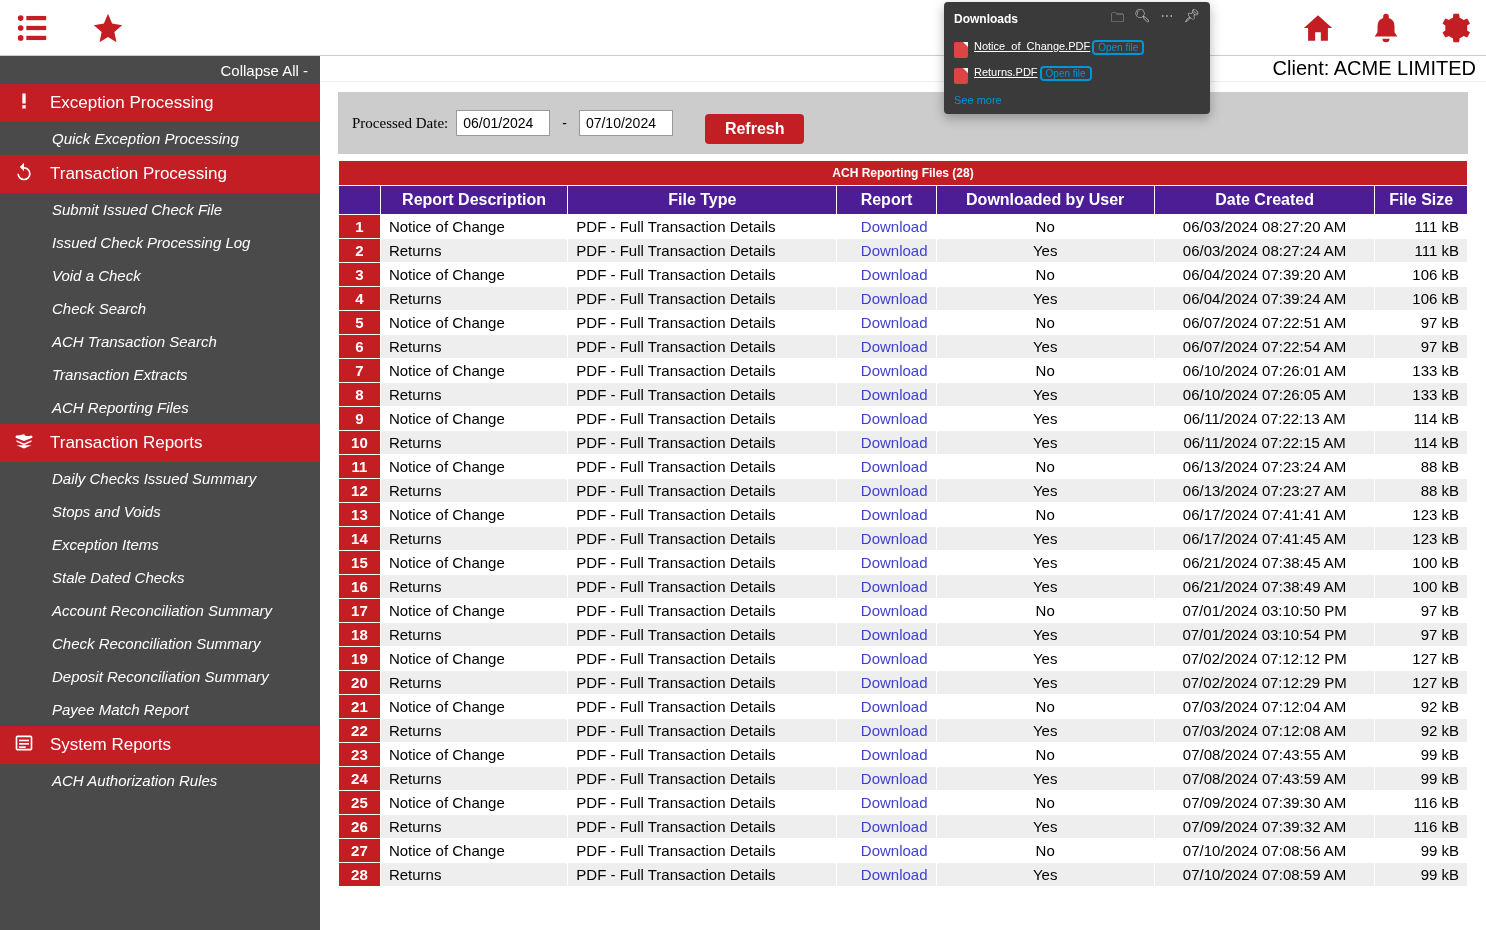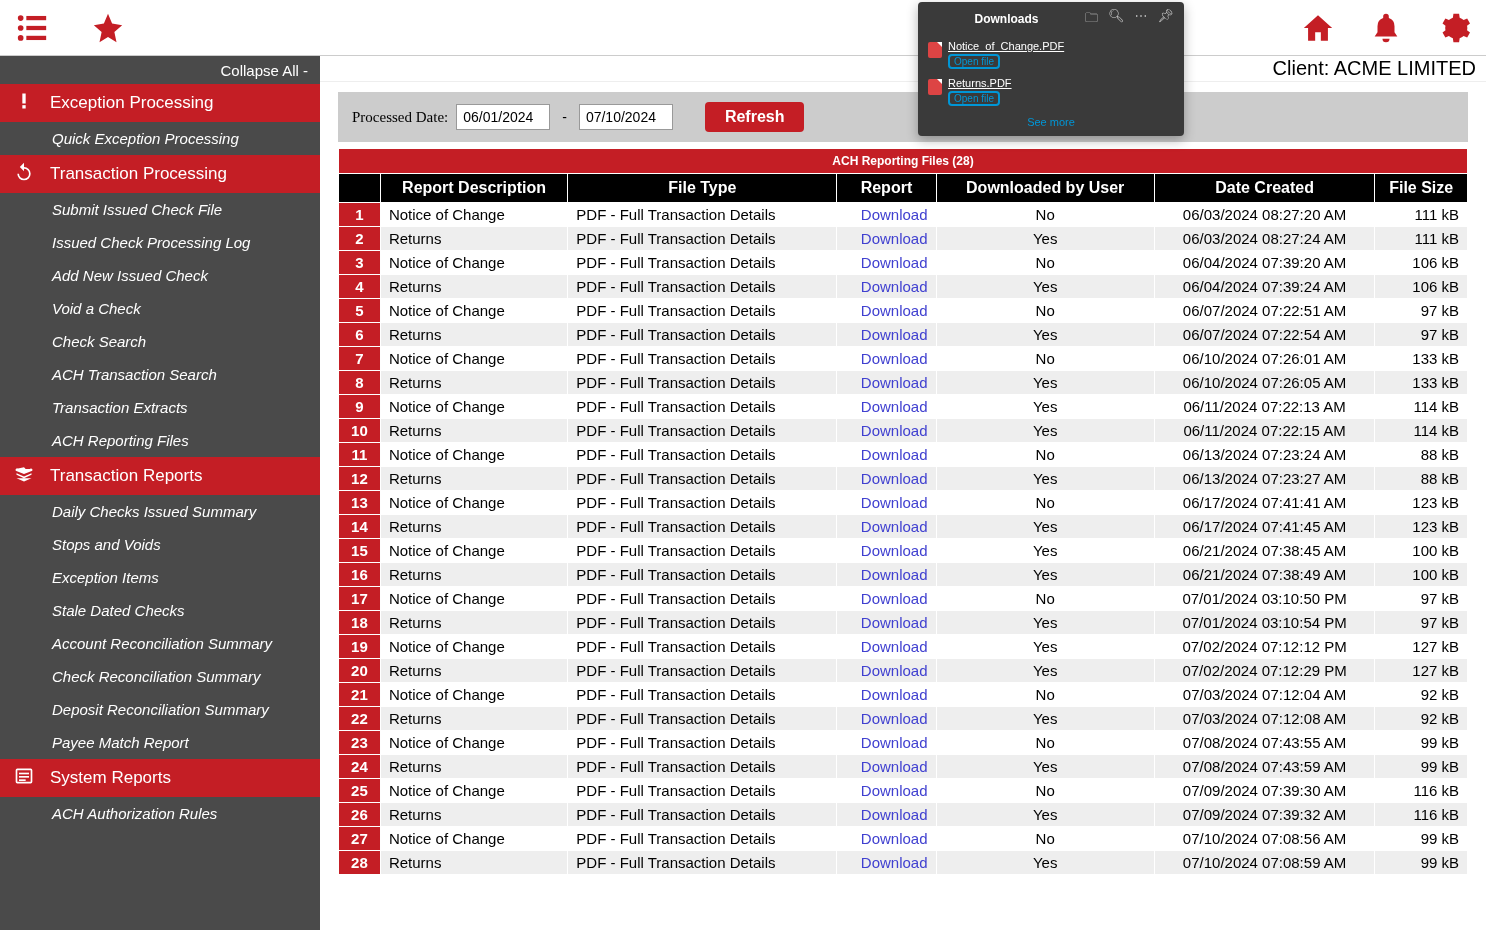--- a/index.html
+++ b/index.html
@@ -20,55 +20,55 @@
   .nav-section svg { fill: #fff; width: 20px; height: 20px; flex-shrink: 0; }
   .nav-item { display: flex; align-items: center; height: 33px; padding: 0 14px 0 52px; font-size: 15px; background: #4a4a4a; cursor: pointer; font-style: italic; }
 
   
   .main { flex: 1; background: #fff; }
   .client-bar { height: 26px; background: #fff; display: flex; align-items: center; justify-content: flex-end; padding: 0 10px; font-size: 20px; border-bottom: 1px solid #eee; }
   .filter-bar { background: #ccc; padding: 10px 14px; display: flex; align-items: center; gap: 8px; margin: 10px 18px 6px 18px; }
   .filter-label { font-size: 15px; font-family: Liberation Serif, serif; }
   .date-input { width: 94px; height: 26px; border: 1px solid #999; background: #fff; padding: 0 6px; font-size: 14px; }
   .dash { margin: 0 4px; }
-  .refresh-btn { background: #c41e25; color: #fff; border: none; padding: 6px 20px; font-size: 16px; font-weight: bold; border-radius: 4px; margin-left: 24px; cursor: pointer; }
+  .refresh-btn { background: #c41e25; color: #fff; border: none; padding: 6px 20px; font-size: 16px; font-weight: bold; border-radius: 4px; margin-left: 24px; cursor: pointer; margin-top: 12px; }
 
   
   .report-table { margin: 0 18px; width: calc(100% - 36px); border-collapse: collapse; }
   .table-title-row td { background: #c41e25; color: #fff; font-weight: bold; text-align: center; padding: 5px; font-size: 12px; border: 1px solid #fff; }
-  .table-header-row th { background: #000000; color: #fff; font-weight: bold; text-align: center; padding: 5px 8px; font-size: 16px; border: 1px solid #fff; }
+  .table-header-row th { background: #4c1d95; color: #fff; font-weight: bold; text-align: center; padding: 5px 8px; font-size: 16px; border: 1px solid #fff; }
   .col-num { width: 38px; }
   .col-desc { width: 170px; }
   .col-type { width: 244px; }
   .col-report { width: 90px; }
   .col-user { width: 198px; }
   .col-date { width: 200px; }
   .col-size { width: 84px; }
   .report-table tbody tr:nth-child(odd) td.data-cell { background: #fff; }
   .report-table tbody tr:nth-child(even) td.data-cell { background: #eee; }
   .row-num { background: #c41e25; color: #fff; font-weight: bold; text-align: center; padding: 3px; border: 1px solid #fff; font-size: 15px; }
   .data-cell { padding: 3px 8px; font-size: 15px; border: 1px solid #fff; }
   .data-cell.c-desc { text-align: left; }
   .data-cell.c-type { text-align: left; }
   .data-cell.c-report { text-align: right; }
   .data-cell.c-report a { color: #4040d0; text-decoration: none; cursor: pointer; }
   .data-cell.c-user { text-align: center; }
   .data-cell.c-date { text-align: center; }
   .data-cell.c-size { text-align: right; }
 
   
-  .downloads-popup { position: absolute; top: 2px; left: 918px; width: 266px; background: #3a3a3a; color: #fff; border-radius: 4px; z-index: 100; font-size: 11px; box-shadow: 0 4px 12px rgba(0,0,0,0.3); text-align: center; }
+  .downloads-popup { position: absolute; top: 2px; left: 944px; width: 266px; background: #3a3a3a; color: #fff; border-radius: 4px; z-index: 100; font-size: 11px; box-shadow: 0 4px 12px rgba(0,0,0,0.3); }
   .dp-header { display: flex; align-items: center; padding: 6px 10px; }
   .dp-title { font-weight: bold; flex: 1; font-size: 12px; }
   .dp-icons { display: flex; gap: 10px; }
   .dp-icons span { cursor: pointer; color: #ccc; font-size: 13px; }
   .dp-item { display: flex; align-items: flex-start; padding: 4px 10px; gap: 6px; }
   .dp-pdf-icon { width: 14px; height: 16px; background: #d44; border-radius: 2px; margin-top: 2px; position: relative; flex-shrink: 0; }
   .dp-pdf-icon::before { content:''; position:absolute; top:0; right:0; width:5px; height:5px; background:#fff; clip-path: polygon(0 0, 100% 100%, 100% 0); }
-  .dp-file { display: flex; flex-direction: column; gap: 2px; }
+  .dp-file { display: flex; flex-direction: row; gap: 2px; }
   .dp-filename { color: #fff; text-decoration: underline; font-size: 11px; }
   .dp-open { border: 2px solid #0096d6; color: #0096d6; padding: 0px 4px; font-size: 10px; width: fit-content; border-radius: 4px; cursor: pointer; }
   .dp-seemore { padding: 6px 10px 8px 10px; color: #0096d6; cursor: pointer; font-size: 11px; }
 </style>
 </head>
 <body>
 
 <div class="topbar">
   <div class="topbar-left">
     <div class="icon-btn">
@@ -149,21 +149,20 @@
         </div>
         <div class="nav-item">Quick Exception Processing</div>
         <div class="nav-section">
           <span><svg viewBox="0 0 24 24">
               <path d="M12 4V1L7 6l5 5V8a6 6 0 11-6 6H4a8 8 0 108-8z"></path>
             </svg></span>
           <span>Transaction Processing</span>
         </div>
         <div class="nav-item">Submit Issued Check File</div>
         <div class="nav-item">Issued Check Processing Log</div>
-        <div class="nav-item">Add New Issued Check</div>
         <div class="nav-item">Void a Check</div>
         <div class="nav-item">Check Search</div>
         <div class="nav-item">ACH Transaction Search</div>
         <div class="nav-item">Transaction Extracts</div>
         <div class="nav-item">ACH Reporting Files</div>
         <div class="nav-section">
           <span><svg viewBox="0 0 24 24">
               <path d="M3 5l9 4 9-4v2l-9 4-9-4zm0 6l9 4 9-4v2l-9 4-9-4zm0 6l9 4 9-4"></path>
               <path d="M3 5h10l2 2h6v12H3z" fill="none"></path>
               <path d="M2 6l10-2 2 2h8v2l-10 4L2 8z"></path>

